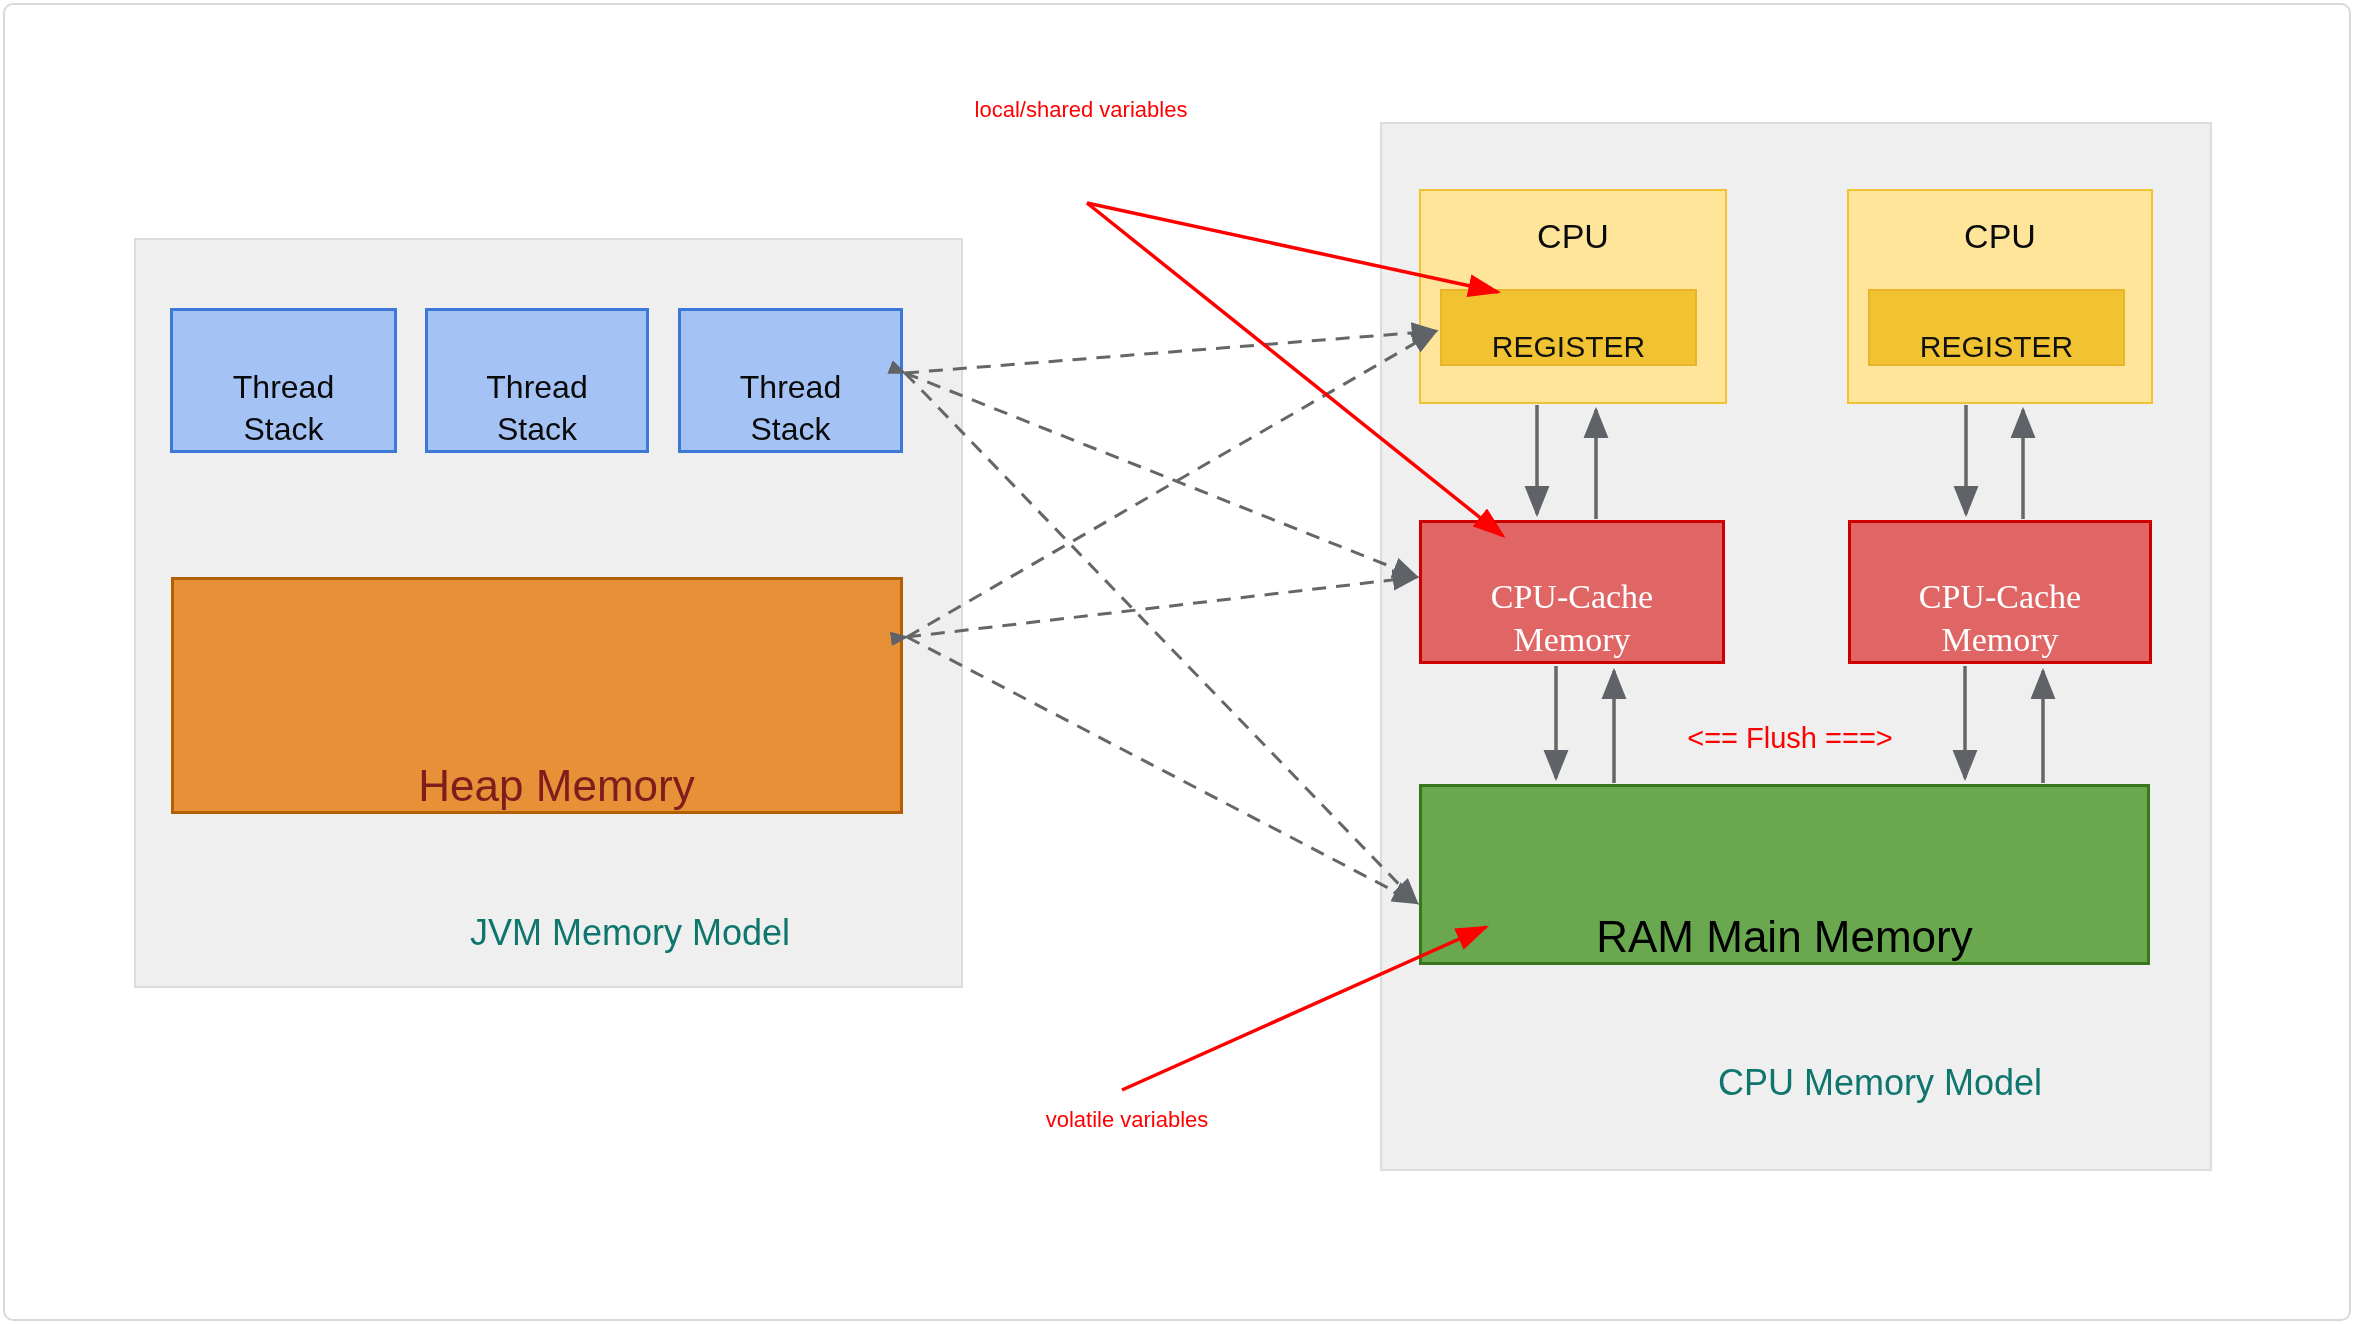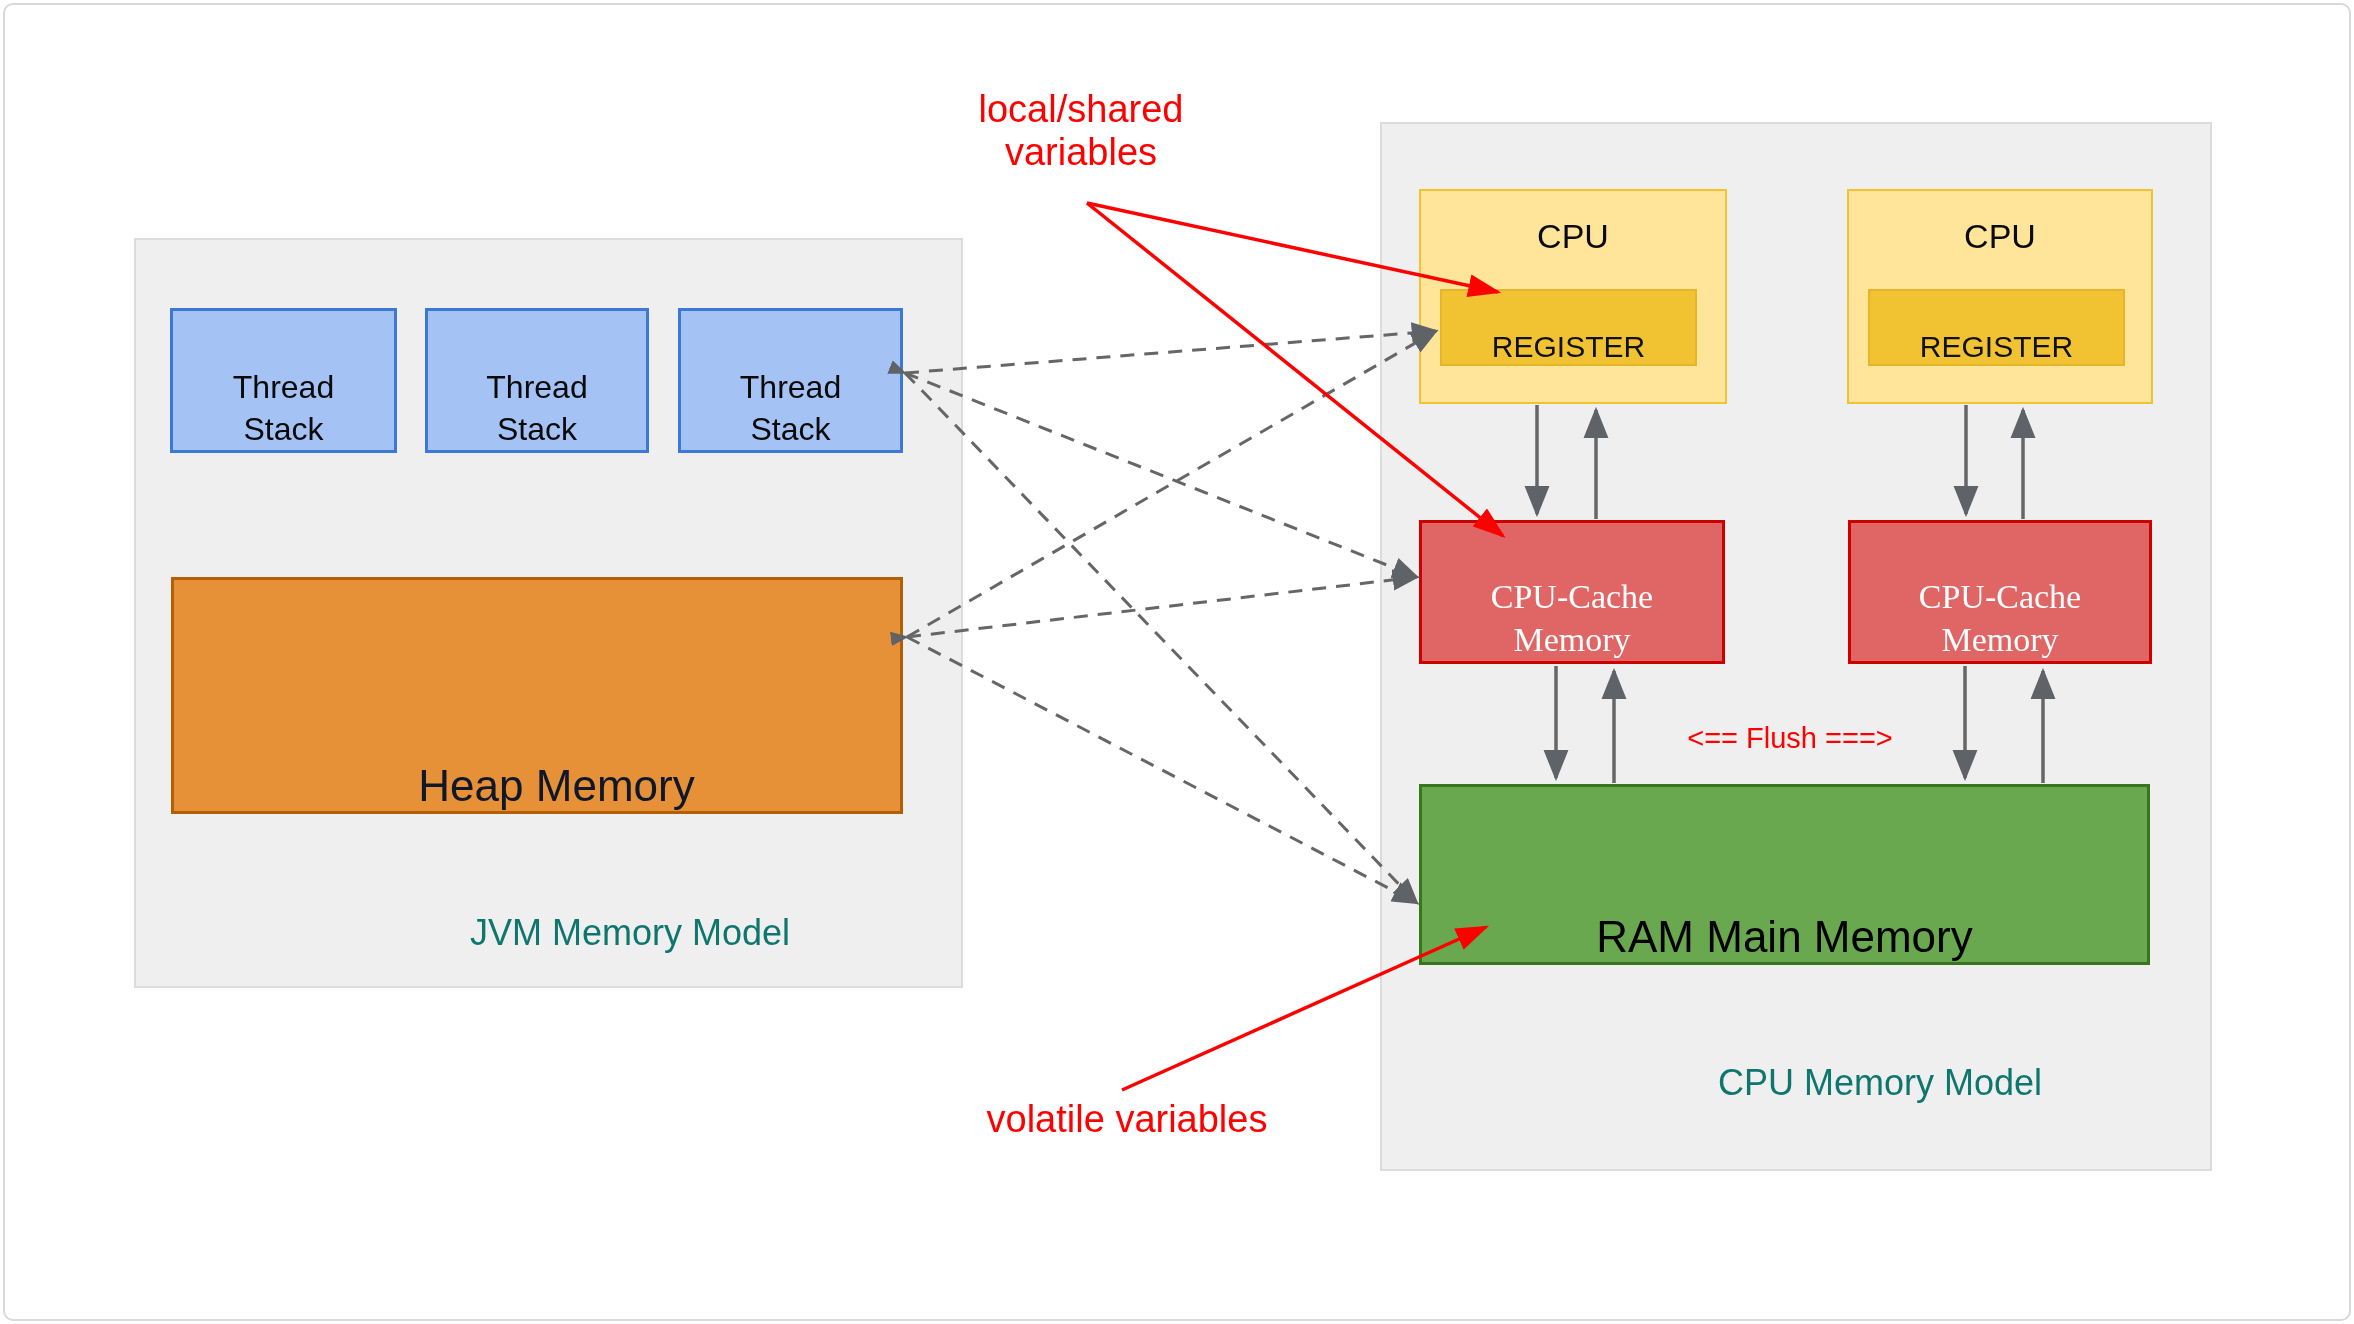--- a/index.html
+++ b/index.html
@@ -7,31 +7,31 @@
        font-family:"Liberation Sans", sans-serif;}
   .frame{position:absolute;inset:3px;border:2px solid #d9d9d9;border-radius:10px;}
   .abs{position:absolute;box-sizing:border-box;}
   .panel{background:var(--panel-bg);border:2px solid #dcdcdc;}
   .panel-title{font-size:36px;color:#0f766e;text-align:center;white-space:nowrap;}
   .box{display:flex;align-items:flex-end;justify-content:center;text-align:center;}
   .ts{background:var(--blue-fill);border:3px solid var(--blue-border);
       font-size:32px;line-height:42px;color:#0a0a0a;}
   .ts .lbl{width:140px;margin-top:45px;}
   .heap{background:var(--orange-fill);border:3px solid var(--orange-border);
-        font-size:44px;color:#0f172a;padding-left:39px;}
+        font-size:44px;color:#7f1d1d;padding-left:39px;}
   .cpu{background:var(--yellow-fill);border:2px solid var(--yellow-border);
        font-size:34px;color:#0a0a0a;align-items:flex-start;padding-top:26px;}
   .reg{background:var(--gold-fill);border:2px solid var(--gold-border);
        font-size:30px;color:#111111;}
   .cache{background:var(--red-fill);border:3px solid var(--red-border);
          font-size:34px;line-height:43px;color:#ffffff;font-family:Liberation Serif, serif;}
   .cache .lbl{width:210px;}
   .ram{background:var(--green-fill);border:3px solid var(--green-border);
        font-size:44px;color:#000000;}
-  .red-note{color:var(--accent-red);font-size:38px;line-height:43px;text-align:center;}
+  .red-note{color:var(--accent-red);font-size:22px;line-height:43px;text-align:center;}
   .flush{color:var(--accent-red);font-size:29px;font-weight:normal;text-align:center;white-space:nowrap;}
   svg.overlay{position:absolute;left:0;top:0;pointer-events:none;}
 </style>
 </head>
 <body style="--panel-bg: #efefef; --blue-fill: #a4c2f4; --blue-border: #3c78d8; --orange-fill: #e69138; --orange-border: #b45f06; --yellow-fill: #ffe599; --yellow-border: #f1c232; --gold-fill: #f1c232; --gold-border: #e8b52a; --red-fill: #e06666; --red-border: #cc0000; --green-fill: #6aa84f; --green-border: #38761d; --connector-gray: #666666; --accent-red: #ff0000;">
 
 <div class="frame"></div>
 
 <div class="abs panel" style="left:134px;top:238px;width:829px;height:750px;"></div>
 

